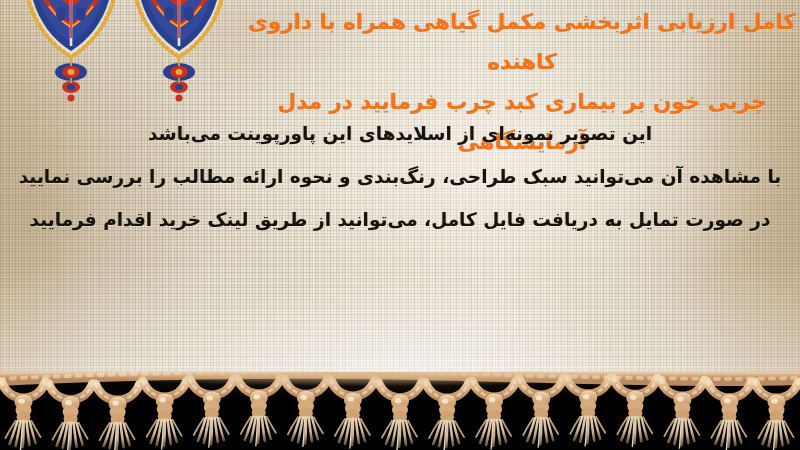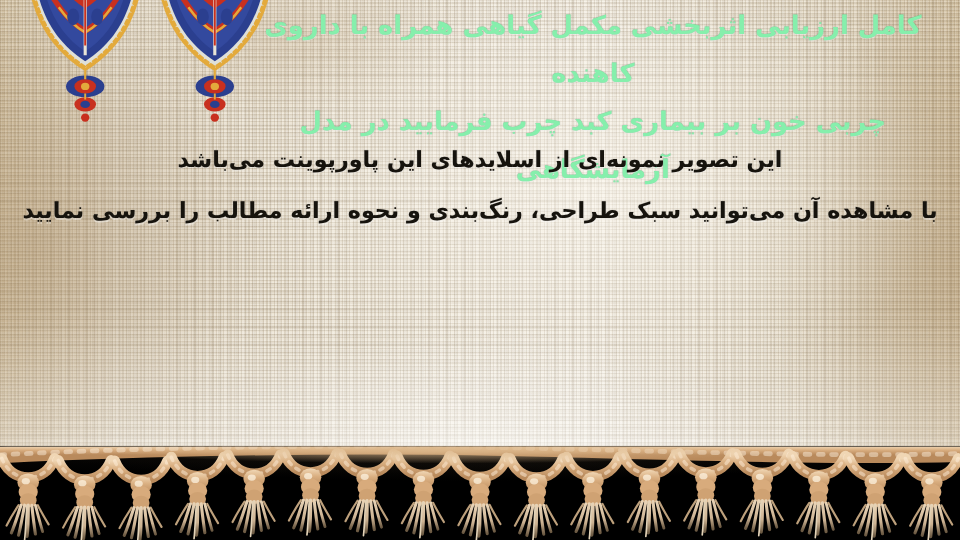--- a/index.html
+++ b/index.html
@@ -70,24 +70,24 @@
   }
   .fringe-edge{
     position:absolute;left:0;top:-16px;width:800px;height:34px;
     background:
       radial-gradient(ellipse 420px 18px at 46% 52%, rgba(219,183,139,0.95) 0%, rgba(219,183,139,0) 70%);
     filter:blur(0.4px);
   }
 
   
   .title{
-    position:absolute;left:216px;top:2px;width:556px;
+    position:absolute;left:244px;top:2px;width:556px;
     text-align:center;direction:rtl;
     font-size:21.5px;line-height:40px;font-weight:bold;
-    color:#86efac;
+    color:#f97316;
     text-shadow:0 1px 0 rgba(255,255,255,0.38), 0 0 1px rgba(0,0,0,0.35);
     letter-spacing:0px;
   }
   .body-block{
     position:absolute;left:8px;top:112px;width:784px;
     text-align:center;direction:rtl;
     color:#16130d;
     text-shadow:0 1px 0 rgba(255,255,255,0.4), 0 0 1px rgba(0,0,0,0.3);
   }
   .body-line{font-size:19px;line-height:43px;font-weight:bold;white-space:nowrap;}
@@ -157,20 +157,21 @@
   </div>
 
   <div class="title">
     <div>کامل ارزیابی اثربخشی مکمل گیاهی همراه با داروی کاهنده</div>
     <div>چربی خون بر بیماری کبد چرب فرمایید در مدل آزمایشگاهی</div>
   </div>
 
   <div class="body-block">
     <div class="body-line l1">این تصویر نمونه‌ای از اسلایدهای این پاورپوینت می‌باشد</div>
     <div class="body-line l2">با مشاهده آن می‌توانید سبک طراحی، رنگ‌بندی و نحوه ارائه مطالب را بررسی نمایید</div>
+    <div class="body-line l3">در صورت تمایل به دریافت فایل کامل، می‌توانید از طریق لینک خرید اقدام فرمایید</div>
   </div>
 
   <div class="fringe-band">
     <div class="fringe-edge"></div>
     <svg id="fringe-svg" width="800" height="78" viewBox="0 0 800 78">
       <defs>
         <linearGradient id="cordg" x1="0" y1="0" x2="0" y2="1">
           <stop offset="0%" stop-color="#f0d6b4"></stop>
           <stop offset="45%" stop-color="#d9ae80"></stop>
           <stop offset="100%" stop-color="#b98a5c"></stop>

